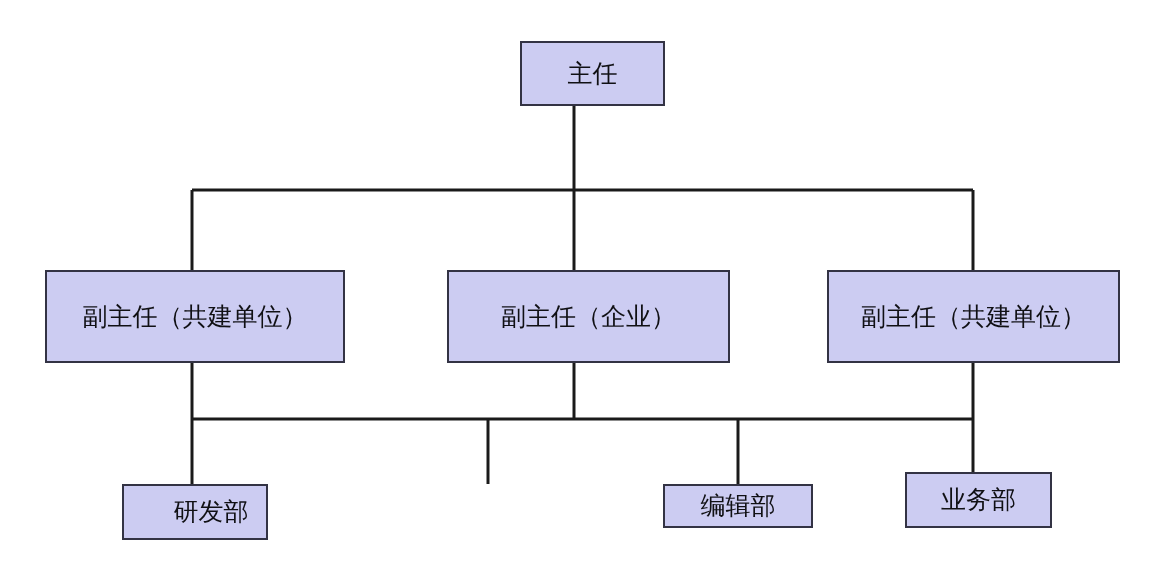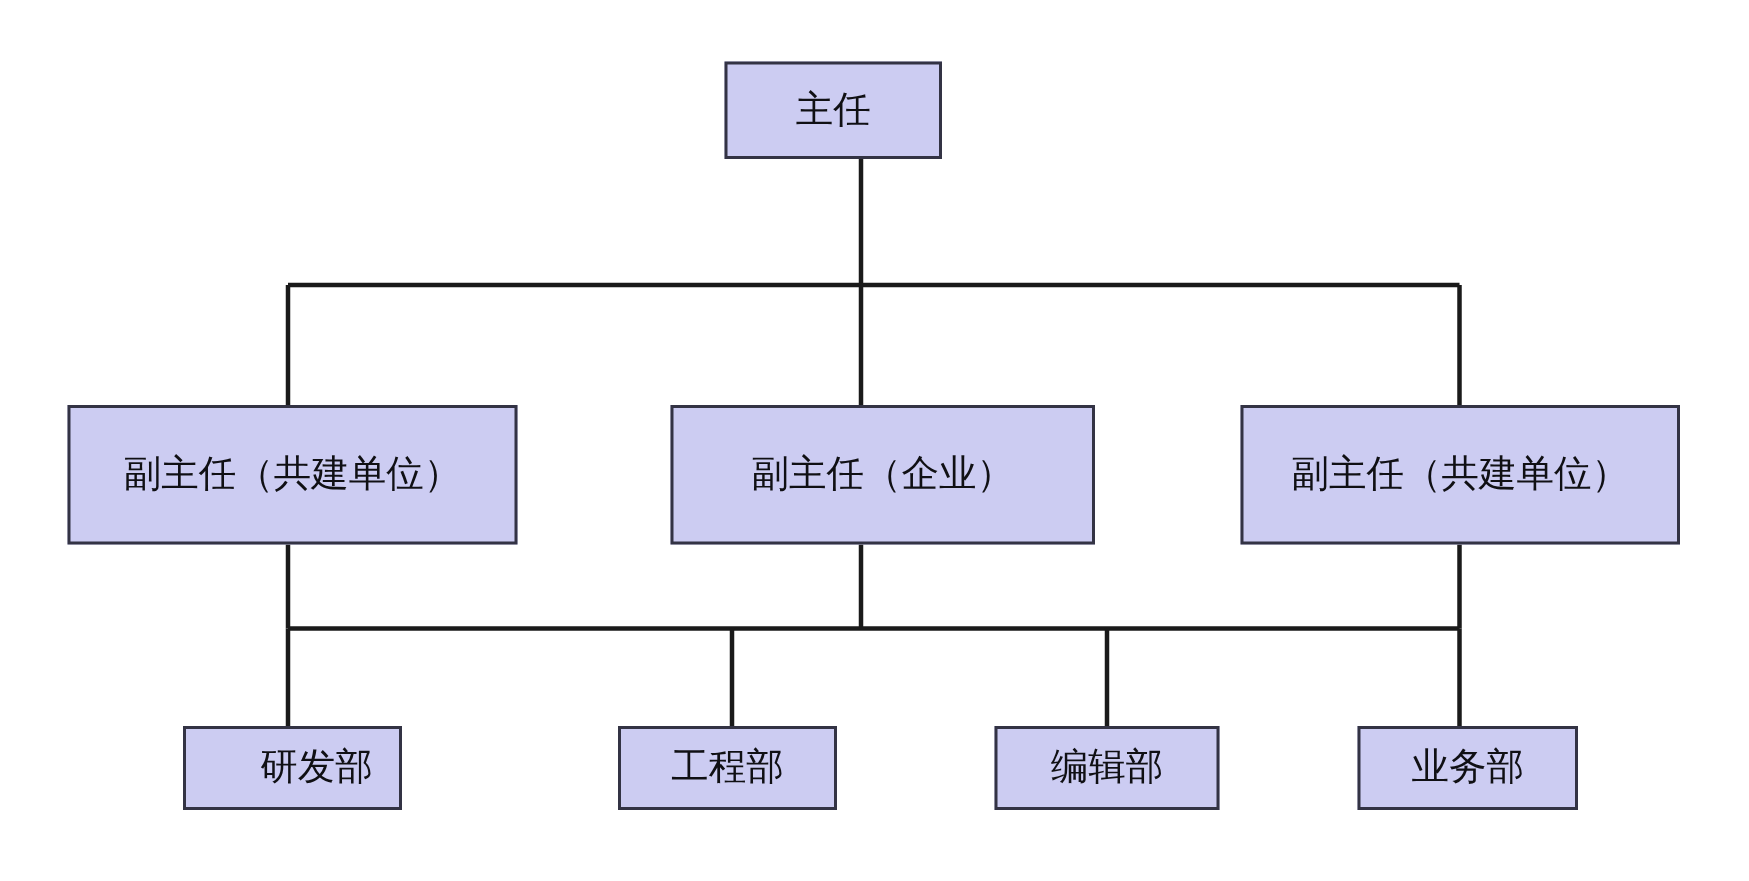--- a/index.html
+++ b/index.html
@@ -65,45 +65,42 @@
 
       <line x1="192" y1="419" x2="973" y2="419"></line>
 
       <line x1="192" y1="419" x2="192" y2="484"></line>
       <line x1="488" y1="419" x2="488" y2="484"></line>
       <line x1="738" y1="419" x2="738" y2="484"></line>
       <line x1="973" y1="419" x2="973" y2="484"></line>
     </g>
   </svg>
 
-  <div class="node-box level-1" style="left:483px; top:41px; width:145px; height:65px;">
+  <div class="node-box level-1" style="left:520px; top:41px; width:145px; height:65px;">
     <span class="node-label">主任</span>
   </div>
 
   <div class="node-box level-2" style="left:45px; top:270px; width:300px; height:93px;">
     <span class="node-label">副主任（共建单位）</span>
   </div>
 
   <div class="node-box level-2" style="left:447px; top:270px; width:283px; height:93px;">
     <span class="node-label">副主任（企业）</span>
   </div>
 
   <div class="node-box level-2" style="left:827px; top:270px; width:293px; height:93px;">
     <span class="node-label">副主任（共建单位）</span>
   </div>
 
   <div class="node-box level-3" style="left:122px; top:484px; width:146px; height:56px;padding-left:32px;">
     <span class="node-label">研发部</span>
   </div>
 
-  <div class="node-box level-3" style="left:412px; top:484px; width:146px; height:56px;">
-    <span class="node-label">工程部</span>
-  </div>
 
-  <div class="node-box level-3" style="left:663px; top:484px; width:150px; height:56px;">
+  <div class="node-box level-3" style="left:663px; top:484px; width:150px; height:44px;">
     <span class="node-label">编辑部</span>
   </div>
 
-  <div class="node-box level-3" style="left:905px; top:484px; width:147px; height:56px;">
+  <div class="node-box level-3" style="left:905px; top:472px; width:147px; height:56px;">
     <span class="node-label">业务部</span>
   </div>
 
 </div>
 
 </body></html>

